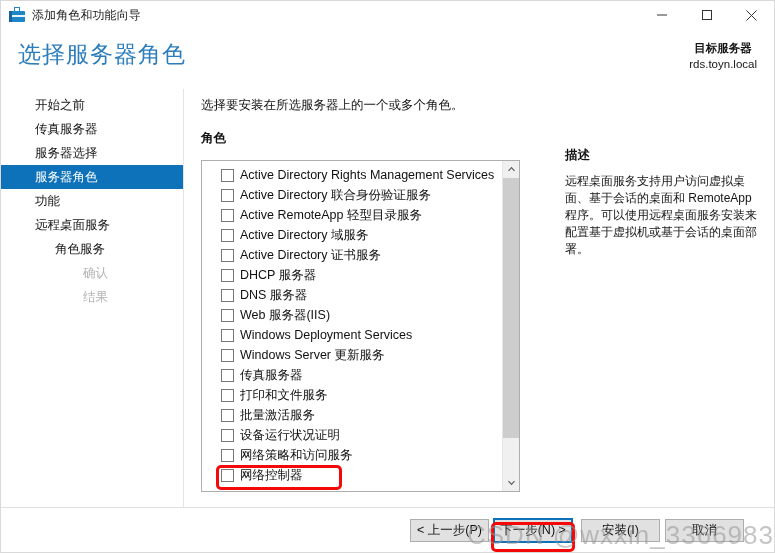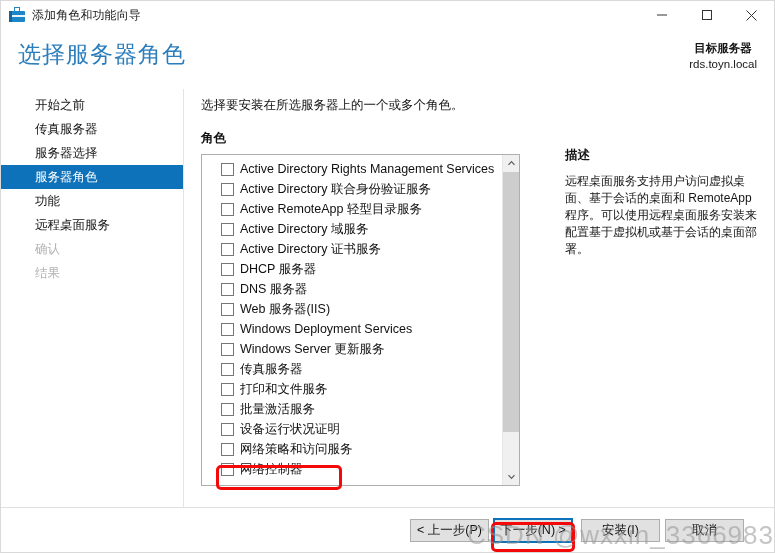--- a/index.html
+++ b/index.html
@@ -146,42 +146,42 @@
     padding-left: 34px;
     font-size: 12.5px;
     color: #141414;
     white-space: nowrap;
   }
   .nav-item.indent { padding-left: 54px; }
   .nav-item.selected {
     background: #0e72ba;
     color: #ffffff;
   }
-  .nav-item.dim { color: #b3b3b3; }
+  .nav-item.dim { color: #b3b3b3; margin-left: 48px; }
 
   #center {
     flex: 1 1 auto;
     padding: 0 0 0 17px;
     box-sizing: border-box;
     position: relative;
   }
   #instruction {
     margin-top: 8px;
     font-size: 12.5px;
     color: #121212;
     white-space: nowrap;
   }
   #roles-heading {
     margin-top: 16px;
     font-size: 12.5px;
     font-weight: bold;
     color: #121212;
   }
   #roles-listbox {
-    margin-top: 7px;
+    margin-top: 13px;
     width: 319px;
     height: 332px;
     border: 1px solid #aeaeae;
     box-sizing: border-box;
     background: #ffffff;
     position: relative;
     display: flex;
     overflow: hidden;
   }
   #roles-list {
@@ -373,20 +373,21 @@
 
   <div id="body-area">
 
     <div id="nav">
         <div class="nav-item">开始之前</div>
         <div class="nav-item">传真服务器</div>
         <div class="nav-item">服务器选择</div>
         <div class="nav-item selected">服务器角色</div>
         <div class="nav-item">功能</div>
         <div class="nav-item">远程桌面服务</div>
+        <div class="nav-item indent">角色服务</div>
         <div class="nav-item dim">确认</div>
         <div class="nav-item dim">结果</div>
       </div>
 
     <div id="center">
       <div id="instruction">选择要安装在所选服务器上的一个或多个角色。</div>
       <div id="roles-heading">角色</div>
 
       <div id="roles-listbox">
         <div id="roles-list">

